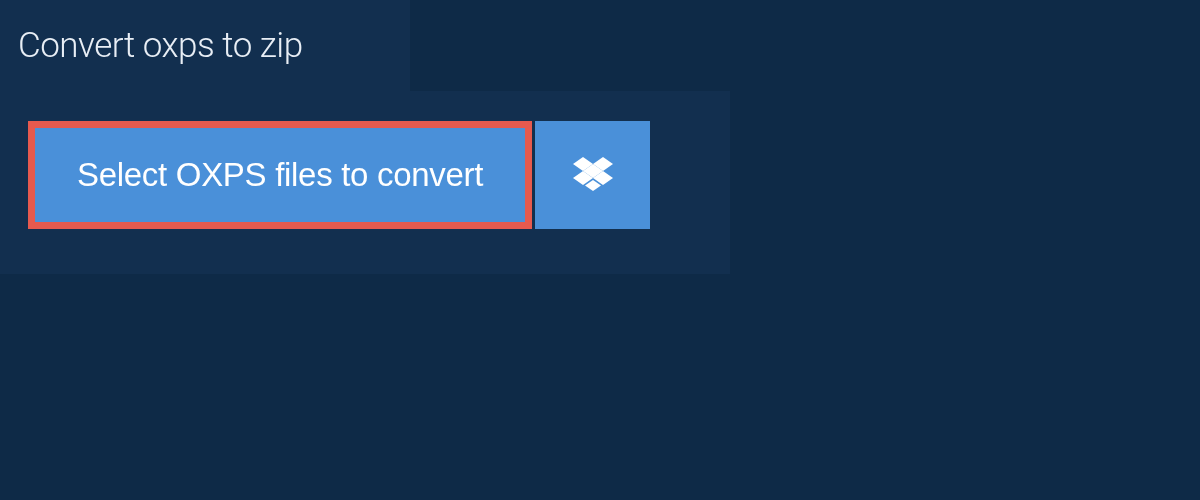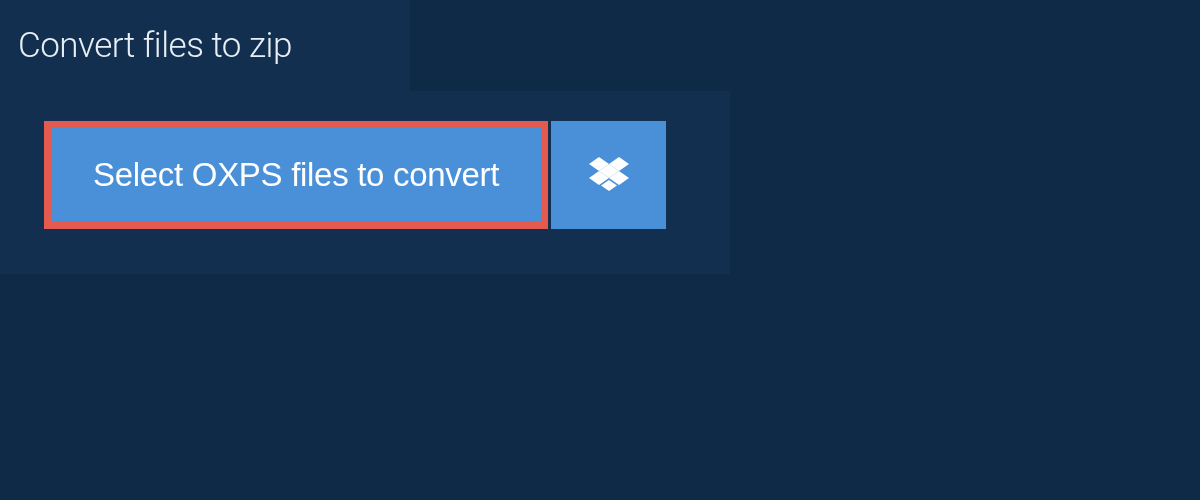--- a/index.html
+++ b/index.html
@@ -22,21 +22,21 @@
       background: #122f4f;
       color: #e8eef5;
       font-size: 35px;
       font-weight: 300;
       padding: 25px 40px 25px 18px;
       width: 410px;
       letter-spacing: -0.5px;
     }
     .content-area {
       background: #122f4f;
-      padding: 30px 28px 45px 44px;
+      padding: 30px 28px 45px 28px;
       display: inline-block;
       min-width: 730px;
     }
     .button-row {
       display: flex;
       align-items: stretch;
     }
     .highlight-wrap {
       border: 7px solid #e55a4f;
       display: flex;
@@ -70,21 +70,21 @@
       height: 36px;
     }
   </style>
 </head>
 <body>
 
 
 
 <div class="tab-strip">
   <div class="tab">
-    <span>Convert files to zip</span>
+    <span>Convert oxps to zip</span>
   </div>
 </div>
 
 <div class="content-area">
   <div class="button-row">
     <div class="highlight-wrap">
       <button class="select-button">
         <span>Select OXPS files to convert</span>
       </button>
     </div>

